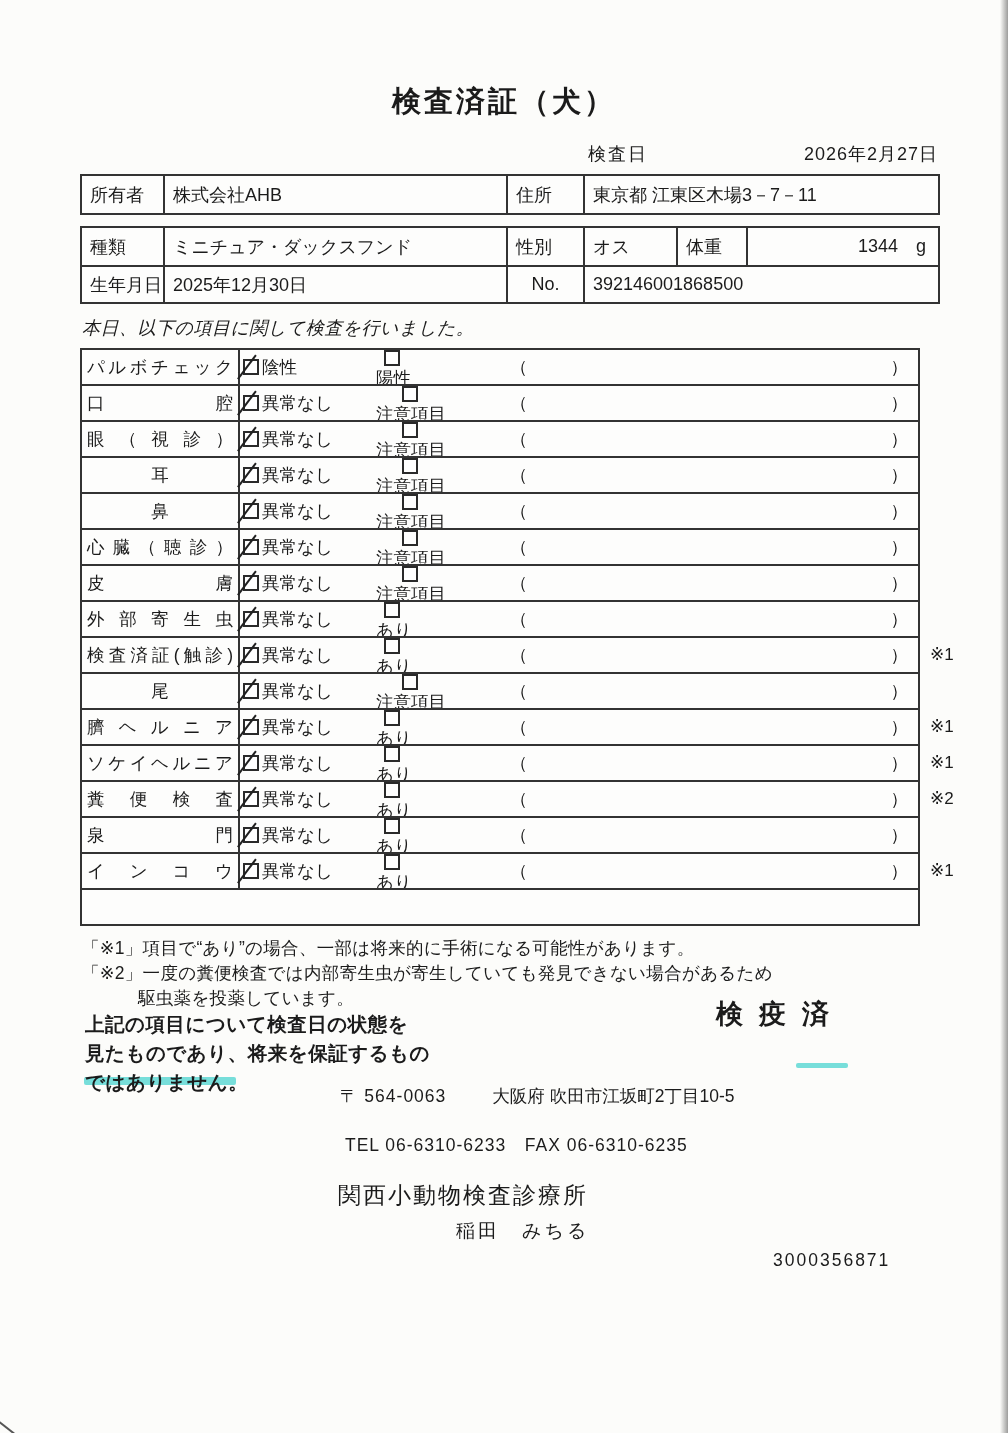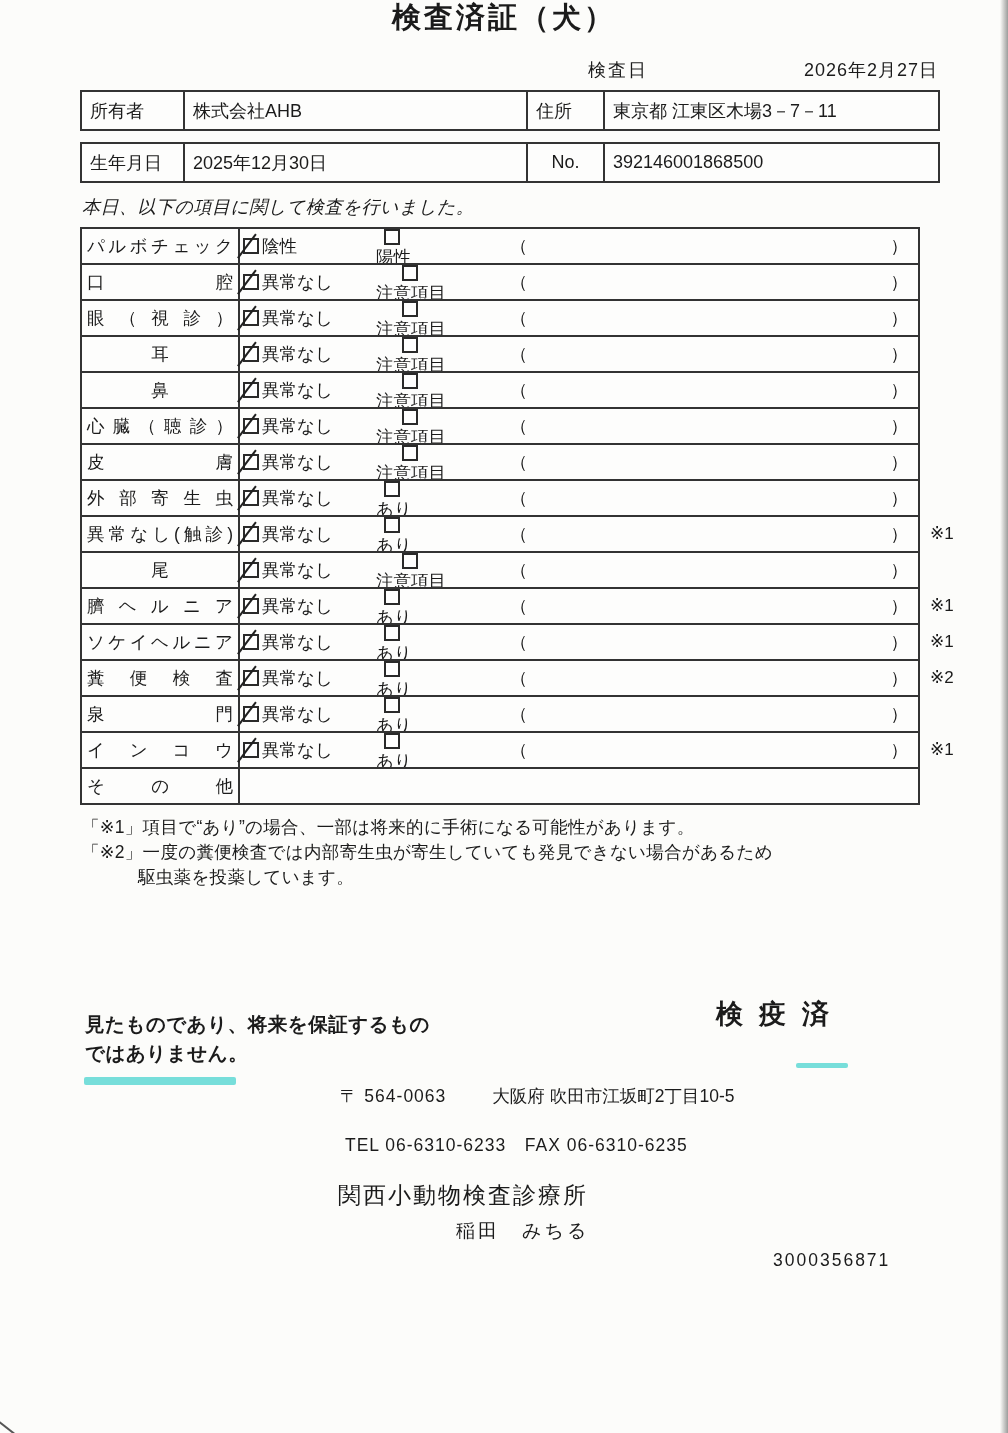--- a/index.html
+++ b/index.html
@@ -1,32 +1,32 @@
 <!DOCTYPE html>
 <html><head>
 <meta charset="utf-8">
 <style>
   * { margin:0; padding:0; box-sizing:border-box; }
   html,body { background:#e9e9e9; }
   body { font-family:"Liberation Sans","DejaVu Sans",sans-serif; }
   .page { width:1008px; height:1433px; background:#fcfcfa; position:relative; color:#1b1b1b; overflow:hidden; margin:0 auto; }
 
-  .title { text-align:center; font-size:29px; font-weight:600; letter-spacing:3px; line-height:34px; }
+  .title { text-align:center; padding-top:84px; font-size:29px; font-weight:600; letter-spacing:3px; line-height:34px; }
 
   .date-row { position:relative; width:860px; margin:22px 0 8px 80px; height:26px; font-size:18px; }
   .date-label { position:absolute; left:508px; top:2px; letter-spacing:2px; }
   .date-value { position:absolute; right:2px; top:2px; letter-spacing:1px; }
 
   .tbl { width:860px; margin-left:80px; border:2px solid #333; background:#fdfdfc; }
   .tbl-row { display:flex; height:37px; }
   .tbl-row + .tbl-row { border-top:2px solid #333; }
   .cell { height:100%; display:flex; align-items:center; padding:0 8px; font-size:18px; border-right:2px solid #333; white-space:nowrap; overflow:hidden; }
   .cell.last { border-right:none;padding-left:8px; }
   .cell.centered { justify-content:center; }
-  .w95{width:103px;} .w343{width:343px;} .w77{width:77px;} .w93{width:93px;} .w70{width:70px;} .flex1{flex:1;}
+  .w95{width:83px;} .w343{width:343px;} .w77{width:77px;} .w93{width:93px;} .w70{width:70px;} .flex1{flex:1;}
   .owner-tbl { margin-bottom:11px; }
   .weight-cell { justify-content:flex-end; padding-right:12px; }
   .weight-unit { margin-left:18px; }
 
   .intro { margin:12px 0 8px 82px; font-size:18px; letter-spacing:.5px;font-style:italic; }
 
   .insp-table { margin-left:80px; }
   .insp-row { display:flex; width:840px; height:38px; border:2px solid #333; margin-top:-2px; position:relative; background:#fdfdfc; }
   .insp-row:first-child { margin-top:0; }
   .insp-label { width:158px; border-right:2px solid #333; font-size:17.5px; line-height:34px; padding:0 5px; text-align:justify; text-align-last:justify; white-space:nowrap; overflow:hidden; }
@@ -76,20 +76,31 @@
     <div class="tbl-row">
       <div class="cell w95">所有者</div>
       <div class="cell w343">株式会社AHB</div>
       <div class="cell w77">住所</div>
       <div class="cell flex1 last">東京都 江東区木場3－7－11</div>
     </div>
   </div>
 
   <div class="tbl pet-tbl">
     <div class="tbl-row">
+      <div class="cell w95">種類</div>
+      <div class="cell w343">ミニチュア・ダックスフンド</div>
+      <div class="cell w77">性別</div>
+      <div class="cell w93">オス</div>
+      <div class="cell w70">体重</div>
+      <div class="cell flex1 last weight-cell">
+        <span>1344</span>
+        <span class="weight-unit">g</span>
+      </div>
+    </div>
+    <div class="tbl-row">
       <div class="cell w95">生年月日</div>
       <div class="cell w343">2025年12月30日</div>
       <div class="cell w77 centered">No.</div>
       <div class="cell flex1 last">392146001868500</div>
     </div>
   </div>
 
   <div class="intro">本日、以下の項目に関して検査を行いました。</div>
 
   <div class="insp-table">
@@ -239,21 +250,21 @@
       </span>
       <span class="paren">
         <span class="paren-open">（</span>
         <span class="paren-close">）</span>
       </span>
     </div>
     <div class="insp-mark"></div>
   </div>
 
   <div class="insp-row">
-    <div class="insp-label">異常なし(触診)</div>
+    <div class="insp-label">検査済証(触診)</div>
     <div class="insp-content">
       <span class="opt opt-1">
         <span class="cb checked"></span>
         <span class="opt-label">異常なし</span>
       </span>
       <span class="opt opt-2">
         <span class="cb"></span>
         <span class="opt-label">あり</span>
       </span>
       <span class="paren">
@@ -372,40 +383,40 @@
       </span>
       <span class="paren">
         <span class="paren-open">（</span>
         <span class="paren-close">）</span>
       </span>
     </div>
     <div class="insp-mark">※1</div>
   </div>
 
   <div class="insp-row">
-    <div class="insp-label">その他</div>
     <div class="insp-content">
       
       
       
     </div>
     <div class="insp-mark"></div>
   </div>
 </div>
 
   <div class="footnotes">
     <div class="fn-line">「※1」項目で“あり”の場合、一部は将来的に手術になる可能性があります。</div>
     <div class="fn-line">「※2」一度の糞便検査では内部寄生虫が寄生していても発見できない場合があるため</div>
     <div class="fn-line indent">駆虫薬を投薬しています。</div>
   </div>
 
   <div class="artifact artifact-1"></div>
   <div class="artifact artifact-2"></div>
 
   <div class="disclaimer">
+    <div>上記の項目について検査日の状態を</div>
     <div>見たものであり、将来を保証するもの</div>
     <div>ではありません。</div>
   </div>
 
   <div class="stamp">検疫済</div>
 
   <div class="postal-line">
     <span class="postal-code">〒 564-0063</span>
     <span>大阪府 吹田市江坂町2丁目10-5</span>
   </div>

